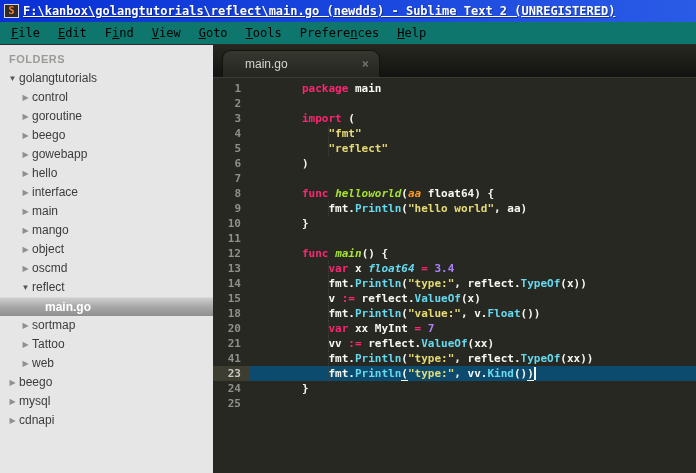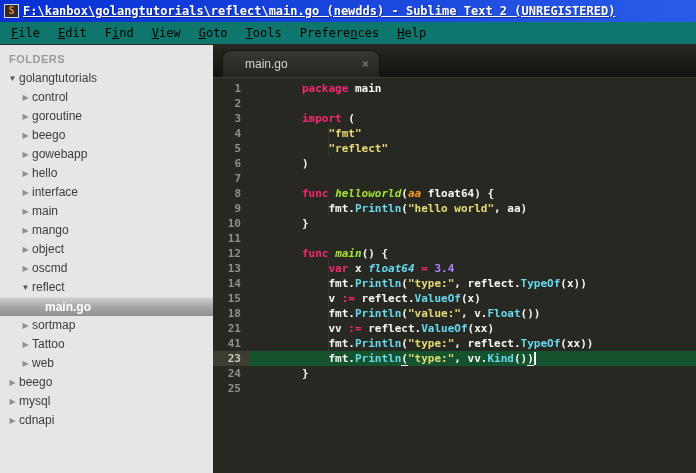--- a/index.html
+++ b/index.html
@@ -40,21 +40,21 @@
     flex:0 0 auto; display:flex; align-items:flex-end; padding-left:9px; }
   .tab { width:158px; height:27px; background:linear-gradient(to bottom,#36372f,#24251f);
     border-radius:9px 9px 0 0; border:1px solid #14140f; border-bottom:none;
     display:flex; align-items:center; padding:0 10px 0 22px; }
   .tab-label { color:#d4d4cc; font:12px "Liberation Sans",sans-serif; flex:1; }
   .tab-close { color:#75766f; font:bold 12px "DejaVu Sans Mono",monospace; cursor:default; }
 
   .code-area { flex:1; background:#272822; border-top:1px solid #3a3b33; padding-top:3px;
     font:bold 11px/15px "DejaVu Sans Mono",monospace; overflow:hidden; }
   .line { display:flex; height:15px; }
-  .line.cur { background:#14532d; }
+  .line.cur { background:#0c4a6e; }
   .gutter { width:37px; flex:0 0 auto; text-align:right; padding-right:9px; color:#8f908a; }
   .line.cur .gutter { background:#3e3d32; color:#c8c8c2; }
   .code { flex:1; position:relative; padding-left:8px; white-space:pre; color:#f8f8f2;margin-left:44px; }
   .line.ind1 .code::before { content:""; position:absolute; top:0; bottom:0;
     left:calc(8px + 4ch); border-left:1px dotted #3f4038; }
 
   .k  { color:#f92672; }
   .f  { color:#f8f8f2; }
   .fn { color:#a6e22e;font-style:italic; }
   .c  { color:#66d9ef; }
@@ -234,20 +234,24 @@
         </div>
         <div class="line ind1">
           <span class="gutter">15</span>
           <span class="code"><span class="f">    v </span><span class="k">:=</span><span class="f"> reflect.</span><span class="c">ValueOf</span><span class="f">(x)</span></span>
         </div>
         <div class="line ind1">
           <span class="gutter">18</span>
           <span class="code"><span class="f">    fmt.</span><span class="c">Println</span><span class="f">(</span><span class="s">"value:"</span><span class="f">, v.</span><span class="c">Float</span><span class="f">())</span></span>
         </div>
         <div class="line ind1">
+          <span class="gutter">20</span>
+          <span class="code"><span class="f">    </span><span class="k">var</span><span class="f"> xx MyInt </span><span class="k">=</span><span class="f"> </span><span class="n">7</span></span>
+        </div>
+        <div class="line ind1">
           <span class="gutter">21</span>
           <span class="code"><span class="f">    vv </span><span class="k">:=</span><span class="f"> reflect.</span><span class="c">ValueOf</span><span class="f">(xx)</span></span>
         </div>
         <div class="line ind1">
           <span class="gutter">41</span>
           <span class="code"><span class="f">    fmt.</span><span class="c">Println</span><span class="f">(</span><span class="s">"type:"</span><span class="f">, reflect.</span><span class="c">TypeOf</span><span class="f">(xx))</span></span>
         </div>
         <div class="line ind1 cur">
           <span class="gutter">23</span>
           <span class="code"><span class="f">    fmt.</span><span class="c">Println</span><span class="u">(</span><span class="s">"type:"</span><span class="f">, vv.</span><span class="c">Kind</span><span class="f">()</span><span class="u">)</span><span class="caret"></span></span>

